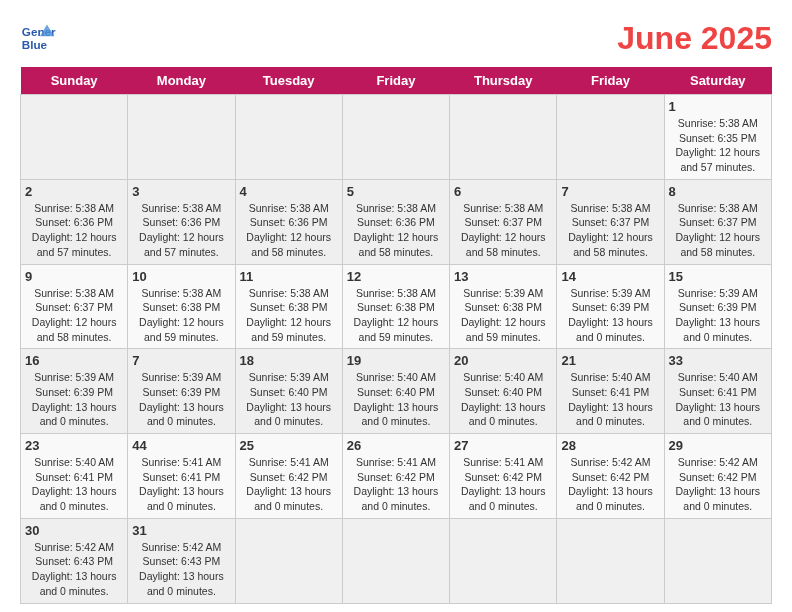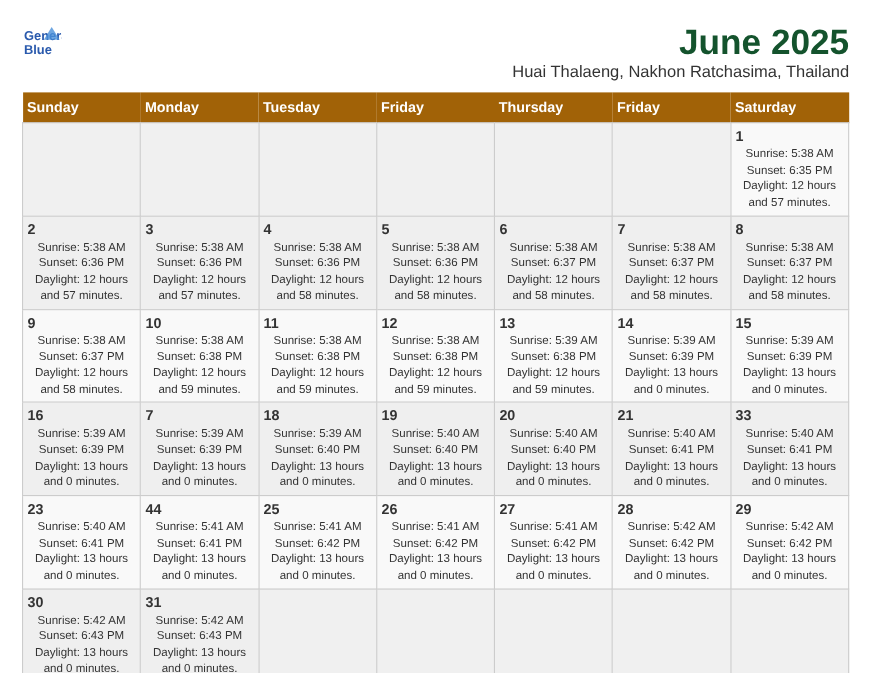--- a/index.html
+++ b/index.html
@@ -24,36 +24,36 @@
     .logo-icon {
       width: 36px;
       height: 36px;
     }
     .title-area {
       text-align: right;
     }
     .main-title {
       font-size: 32px;
       font-weight: bold;
-      color: #14532d;
+      color: #ef4444;
     }
     .sub-title {
       font-size: 15px;
       color: #333;
     }
     .calendar-table {
       width: 100%;
       border-collapse: collapse;
       font-size: 11px;
     }
     .calendar-table thead tr th {
-      background-color: #a16207;
+      background-color: #be185d;
       color: #fff;
       padding: 6px 4px;
-      text-align: left;
+      text-align: center;
       font-size: 13px;
       font-weight: bold;
     }
     .calendar-table tbody tr td {
       border: 1px solid #ccc;
       vertical-align: top;
       padding: 4px;
       width: 108px;
       min-height: 80px;
       background: #fff;
@@ -87,21 +87,20 @@
 <div class="header-area">
   <div class="logo">
     <svg class="logo-icon" viewBox="0 0 40 40">
       <text x="2" y="18" font-size="13" font-weight="bold" fill="#2a5aad">General</text>
       <text x="2" y="32" font-size="13" font-weight="bold" fill="#2a5aad">Blue</text>
       <polygon points="30,5 38,18 22,18" fill="#4a90d9" opacity="0.8"></polygon>
     </svg>
   </div>
   <div class="title-area">
     <div class="main-title">June 2025</div>
-    <div class="sub-title">Huai Thalaeng, Nakhon Ratchasima, Thailand</div>
   </div>
 </div>
 
 <table class="calendar-table">
   <thead>
     <tr>
       <th>Sunday</th>
       <th>Monday</th>
       <th>Tuesday</th>
       <th>Friday</th>

